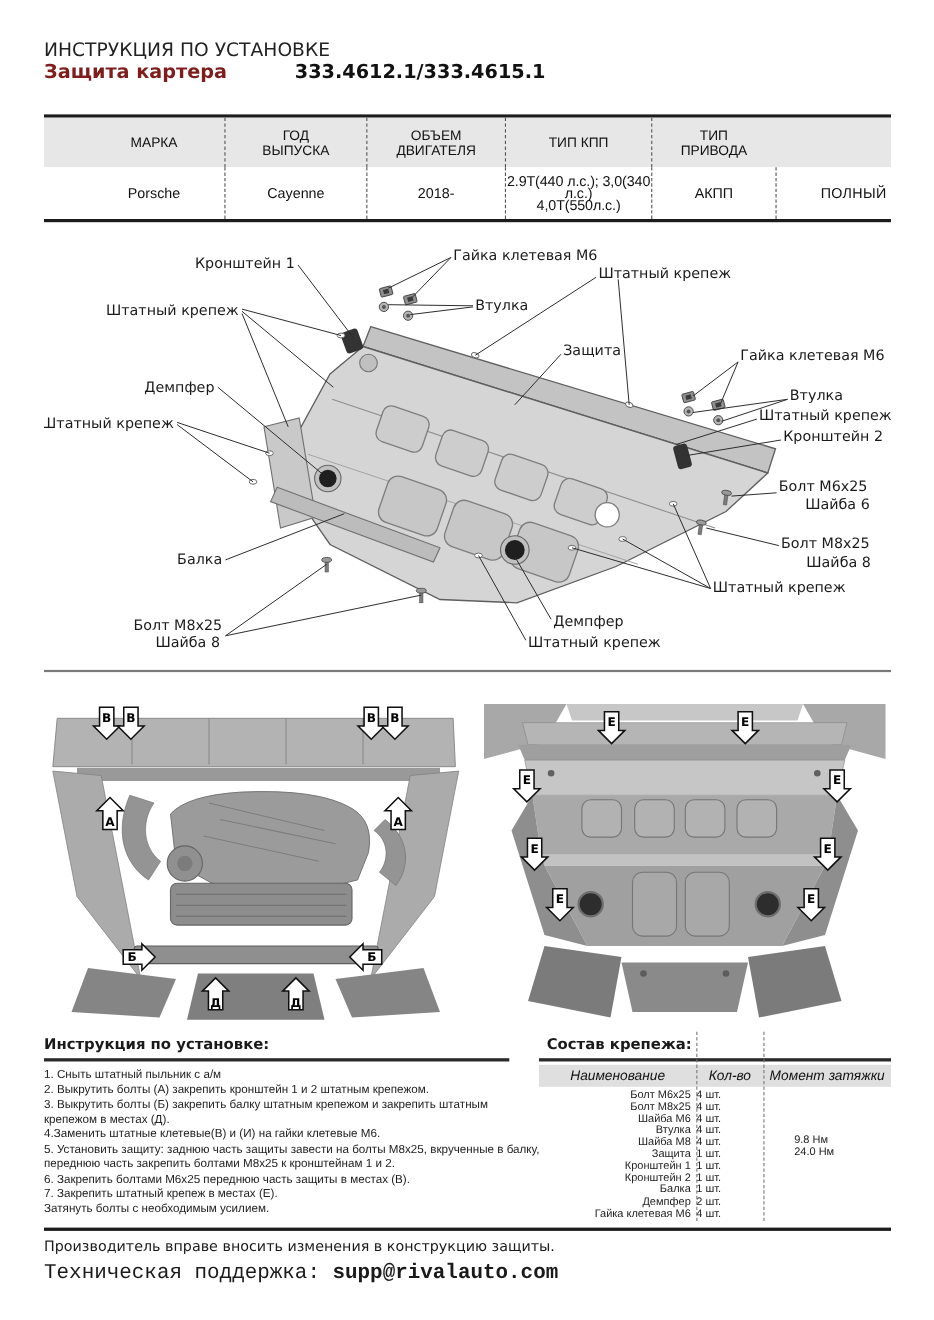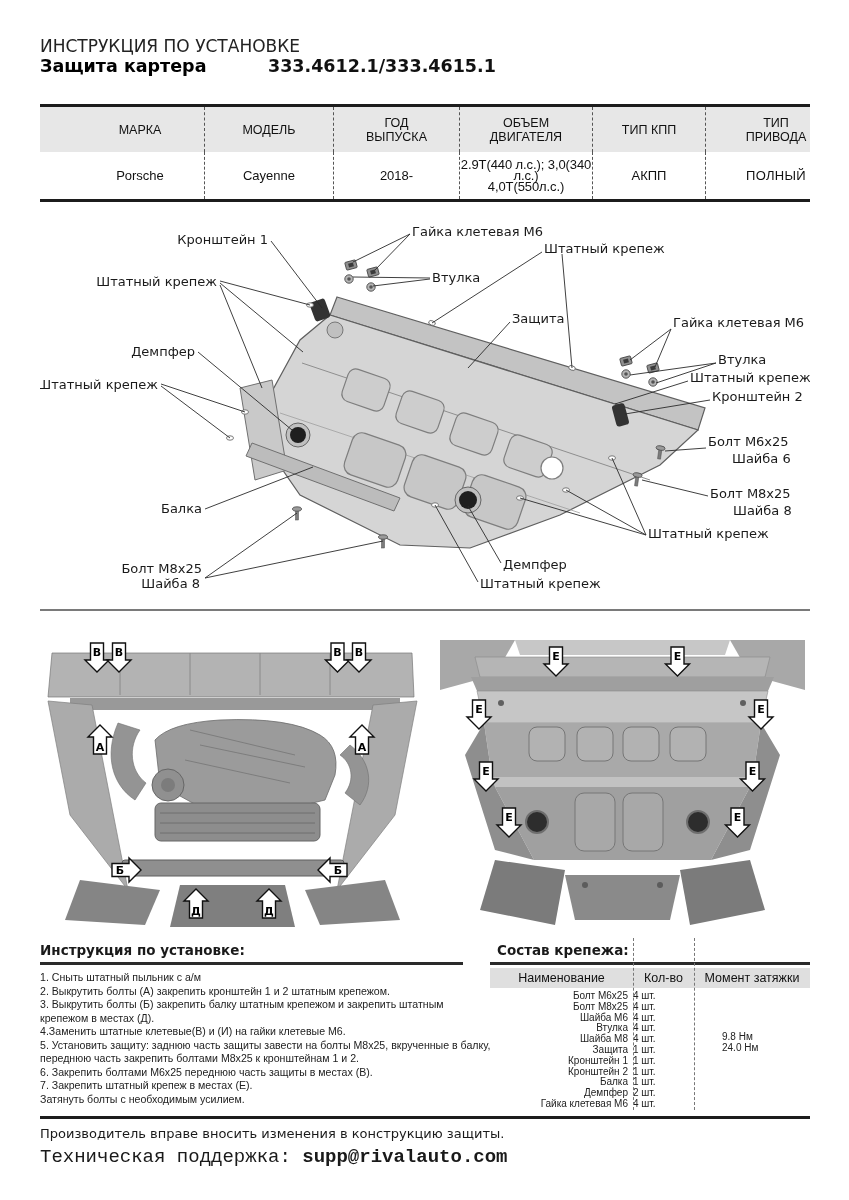--- a/index.html
+++ b/index.html
@@ -2,21 +2,21 @@
 <html><head>
 <meta charset="utf-8">
 <style>
   html,body{margin:0;padding:0;background:#ffffff;}
   .page{position:relative;width:826px;height:1200px;background:#fff;overflow:hidden;
         font-family:"Liberation Sans",sans-serif;color:#1a1a1a;}
   .abs{position:absolute;}
 
   
   .doc-line1{left:40px;top:36px;font-family:"DejaVu Sans",sans-serif;font-size:17px;color:#222;}
-  .doc-line2{left:40px;top:56px;font-family:"DejaVu Sans",sans-serif;font-size:17.5px;font-weight:bold;color:#000000;}
+  .doc-line2{left:40px;top:56px;font-family:"DejaVu Sans",sans-serif;font-size:17.5px;font-weight:bold;color:#7f1d1d;}
   .doc-pn{left:268px;top:56px;font-family:"DejaVu Sans",sans-serif;font-size:17.5px;font-weight:bold;color:#111;}
 
   
   .veh{left:40px;top:104px;width:770px;border-top:3px solid #1c1c1c;border-bottom:3px solid #1c1c1c;}
   .veh-row{display:grid;grid-template-columns:128px 129px 126px 133px 113px 141px;padding-left:36px;}
   .veh-row.head{height:45px;background:#e7e7e7;}
   .veh-row.body{height:47px;background:#fff;}
   .veh-cell{display:flex;align-items:center;justify-content:center;text-align:center;
             white-space:pre-line;font-size:12.5px;line-height:14px;color:#111;}
   .veh-cell + .veh-cell{border-left:1px dashed #555;}
@@ -39,21 +39,21 @@
   .marker{fill:#ffffff;stroke:#101010;stroke-width:1.4;}
 
   
   .instr-title{left:40px;top:942px;font-size:13.5px;font-weight:bold;font-family:"DejaVu Sans",sans-serif;}
   .instr-rule{left:40px;top:962px;width:423px;height:2.5px;background:#2a2a2a;}
   .steps{left:40px;top:971px;width:452px;font-size:10.6px;line-height:13.5px;color:#222;}
   .hw-title{left:497px;top:942px;font-size:13.5px;font-weight:bold;font-family:"DejaVu Sans",sans-serif;}
   .hw-rule{left:490px;top:962px;width:320px;height:2.5px;background:#2a2a2a;}
   .hw-head{left:490px;top:968px;width:320px;height:20px;background:#dfdfdf;
            display:grid;grid-template-columns:143px 61px 116px;align-items:center;
-           font-size:12.5px;color:#111;}
+           font-size:12.5px;color:#111;font-style:italic;}
   .hw-head span{text-align:center;}
   .hw-rows{left:490px;top:991px;width:320px;}
   .hw-row{display:grid;grid-template-columns:143px 61px 116px;height:10.8px;
           font-size:10px;line-height:10.8px;color:#222;}
   .hw-row .n{text-align:right;padding-right:5px;}
   .hw-row .q{text-align:left;}
   .hw-row .t{text-align:left;padding-left:28px;margin-top:41px;}
   .dash-v{position:absolute;width:0;border-left:1px dashed #777;top:938px;height:172px;}
   .dash-v.v1{left:633px;} .dash-v.v2{left:694px;}
 
@@ -67,21 +67,20 @@
 
 <div class="page">
 
   <div class="abs doc-line1">ИНСТРУКЦИЯ ПО УСТАНОВКЕ</div>
   <div class="abs doc-line2">Защита картера</div>
   <div class="abs doc-pn">333.4612.1/333.4615.1</div>
 
   <div class="abs veh">
     <div class="veh-row head">
       <div class="veh-cell">МАРКА</div>
-      <div class="veh-cell">МОДЕЛЬ</div>
       <div class="veh-cell">ГОД
 ВЫПУСКА</div>
       <div class="veh-cell">ОБЪЕМ
 ДВИГАТЕЛЯ</div>
       <div class="veh-cell">ТИП КПП</div>
       <div class="veh-cell">ТИП
 ПРИВОДА</div>
     </div>
     <div class="veh-row body">
       <div class="veh-cell">Porsche</div>

